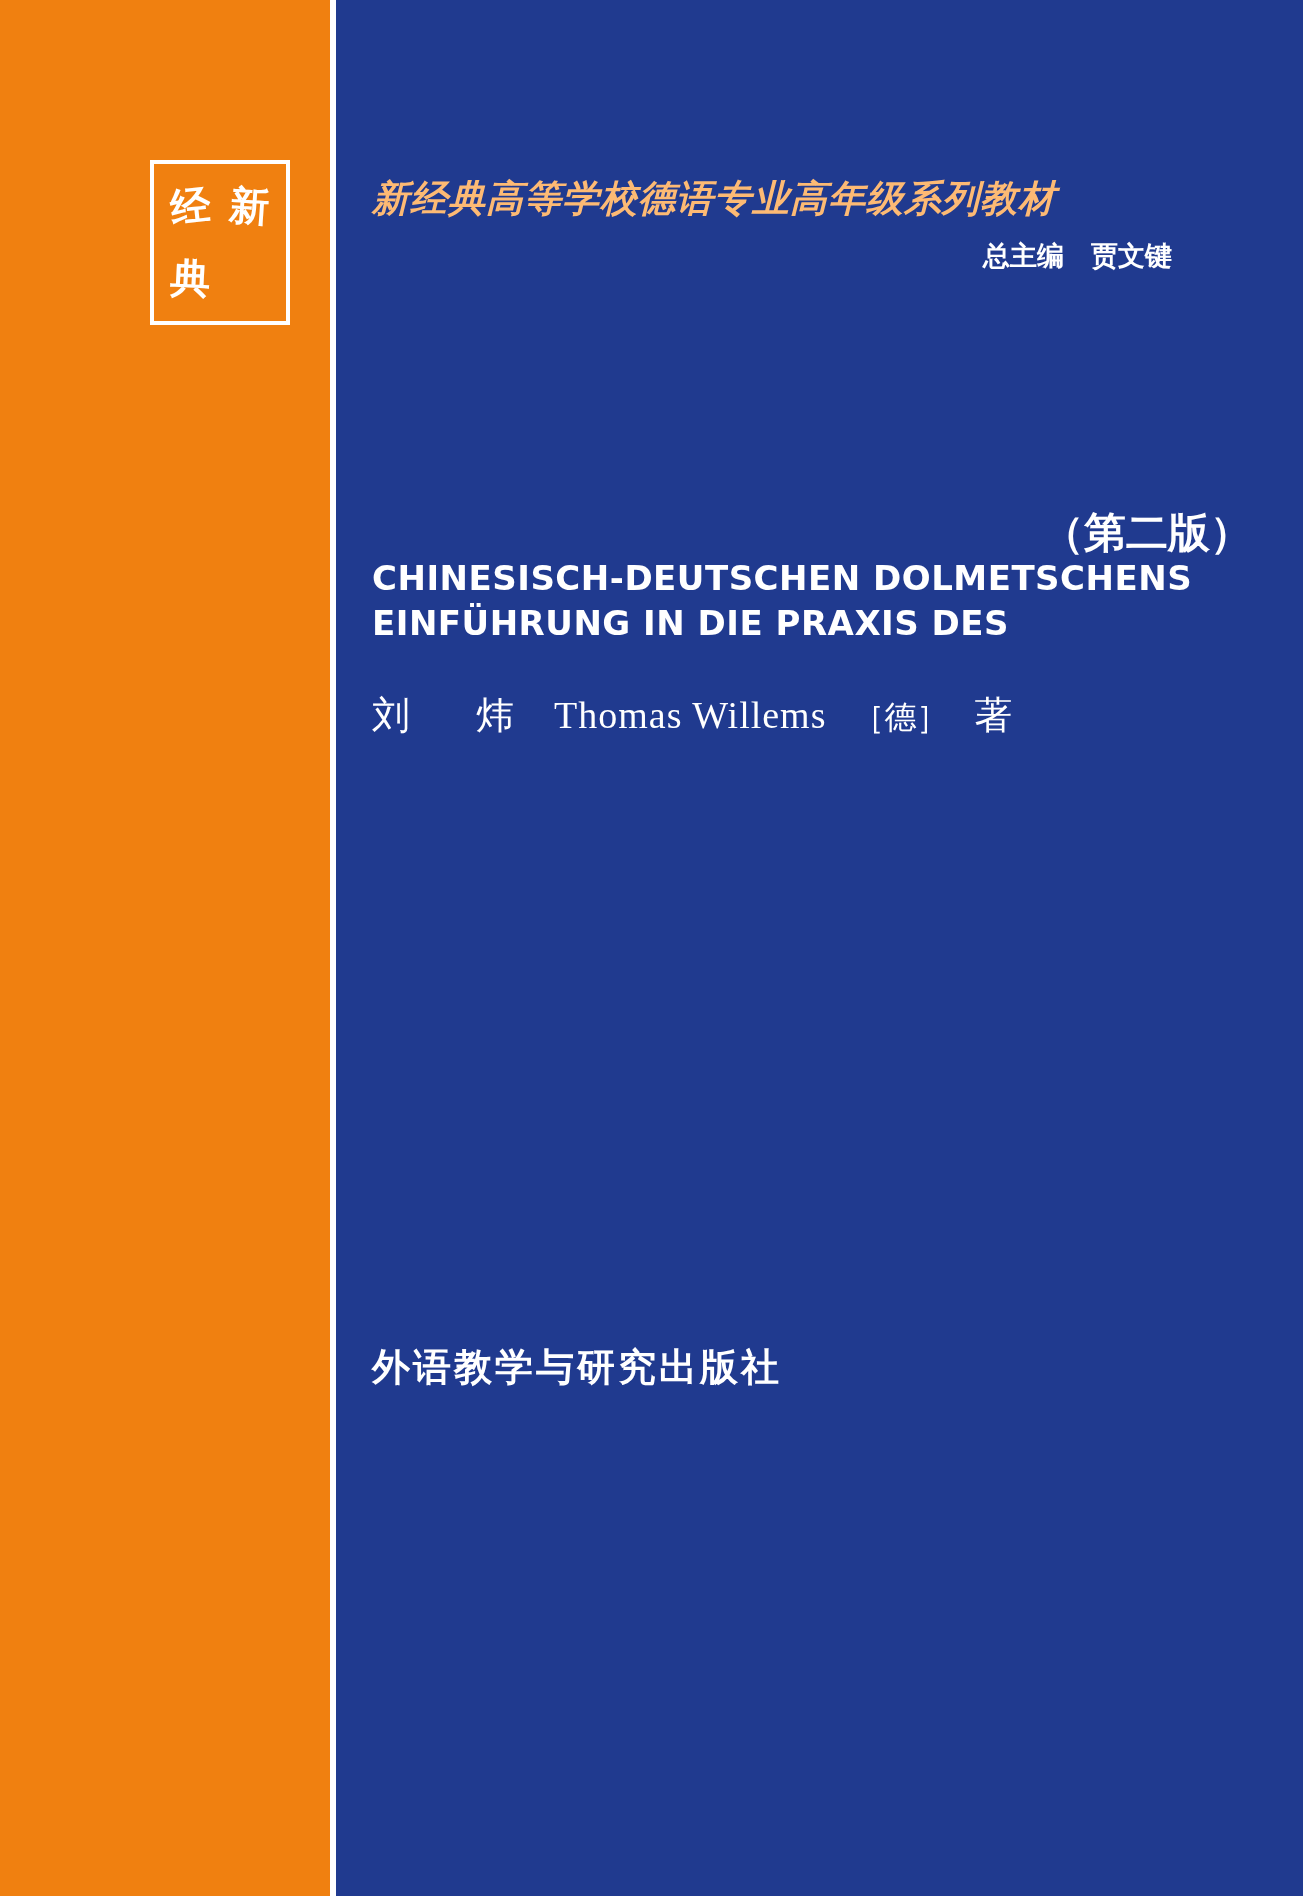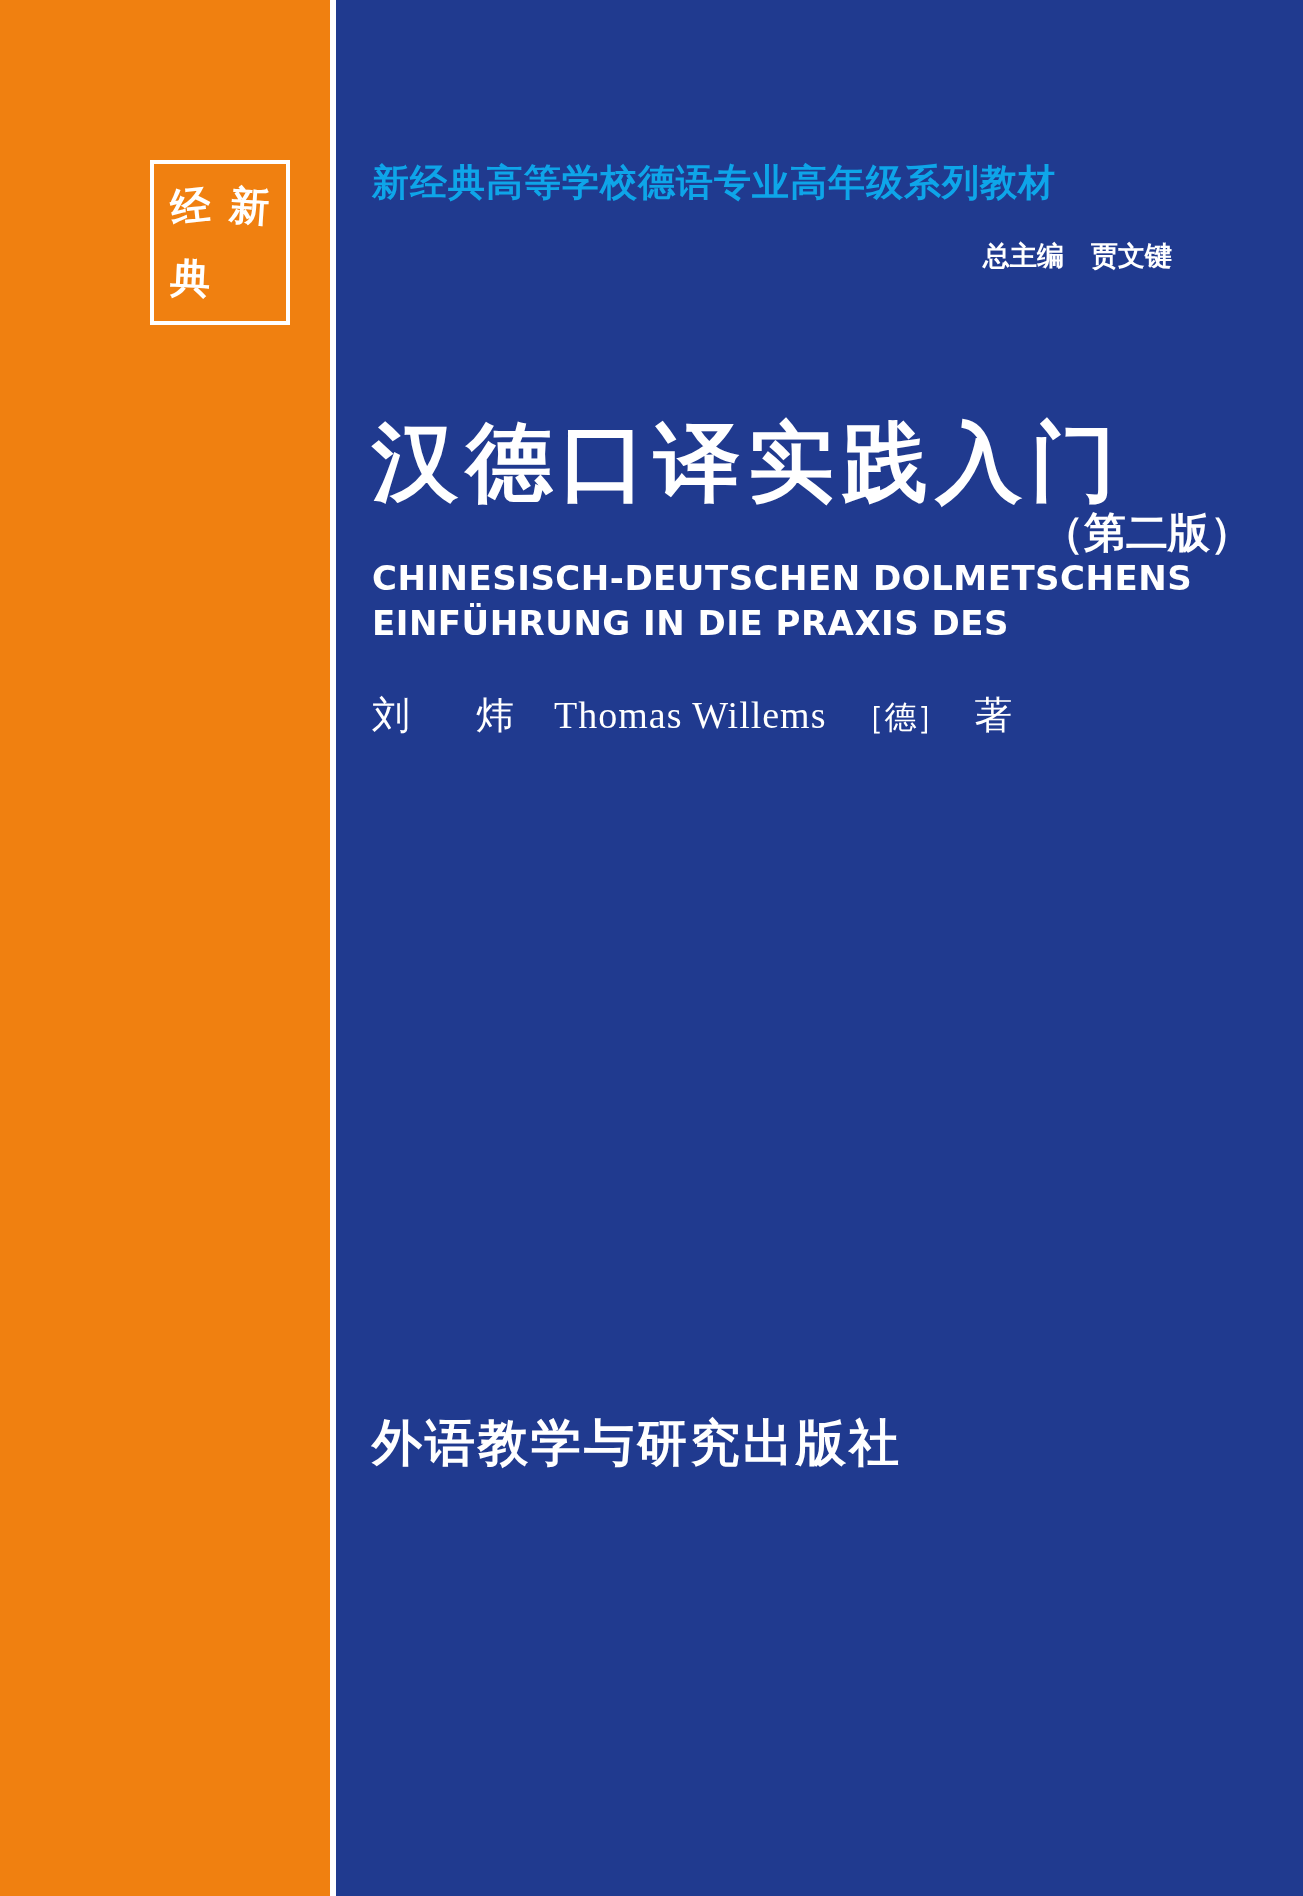--- a/index.html
+++ b/index.html
@@ -73,28 +73,29 @@
   }
   .seal-c1 { grid-column: 1; grid-row: 1; transform: rotate(-6deg); }
   .seal-c2 { grid-column: 2; grid-row: 1; transform: rotate(4deg); font-size: 44px; }
   .seal-c3 { grid-column: 1; grid-row: 2; transform: rotate(3deg); font-size: 42px; }
   .seal-c4 { grid-column: 2; grid-row: 2; transform: rotate(-4deg); }
 
   
   .series-line {
     position: absolute;
     left: 372px;
-    top: 158px;
-    width: 900px;
-    color: #0ea5e9;
+    top: 174px;
+    width: 900px;
+    color: #fdba74;
     font-size: 37px;
     font-weight: bold;
     letter-spacing: 1px;
     font-family: "DejaVu Sans", sans-serif;
     white-space: nowrap;
+    font-style: italic;
   }
   .editor-line {
     position: absolute;
     left: 372px;
     top: 238px;
     width: 800px;
     color: #ffffff;
     font-size: 27px;
     font-weight: bold;
     text-align: right;
@@ -155,24 +156,24 @@
   }
   .authors .cn-name { font-family: "DejaVu Sans", sans-serif; letter-spacing: 14px; }
   .authors .lat-name { font-family: "Liberation Serif", serif; letter-spacing: 1px; }
   .authors .country { font-family: "DejaVu Sans", sans-serif; font-size: 32px; }
   .authors .zhu { font-family: "DejaVu Sans", sans-serif; }
   .authors span { margin-right: 26px; }
   
   .publisher {
     position: absolute;
     left: 372px;
-    top: 1410px;
-    width: 900px;
-    color: #ffffff;
-    font-size: 50px;
+    top: 1342px;
+    width: 900px;
+    color: #ffffff;
+    font-size: 38px;
     font-weight: bold;
     letter-spacing: 3px;
     font-family: "DejaVu Sans", sans-serif;
     white-space: nowrap;
   }
 </style>
 </head>
 <body>
 
 <div class="cover">
@@ -187,21 +188,20 @@
       <span class="seal-c2">新</span>
       <span class="seal-c3">典</span>
       <span class="seal-c4"></span>
     </div>
   </div>
 
   <div class="series-line">新经典高等学校德语专业高年级系列教材</div>
 
   <div class="editor-line">总主编　贾文键</div>
 
-  <div class="main-title">汉德口译实践入门</div>
 
   <div class="edition">（第二版）</div>
 
   <div class="subtitle">
     <div>CHINESISCH-DEUTSCHEN DOLMETSCHENS</div>
     <div>EINFÜHRUNG IN DIE PRAXIS DES</div>
   </div>
 
   <div class="authors">
     <span class="cn-name">刘　炜</span><span class="lat-name">Thomas Willems</span><span class="country">［德］</span><span class="zhu">著</span>

